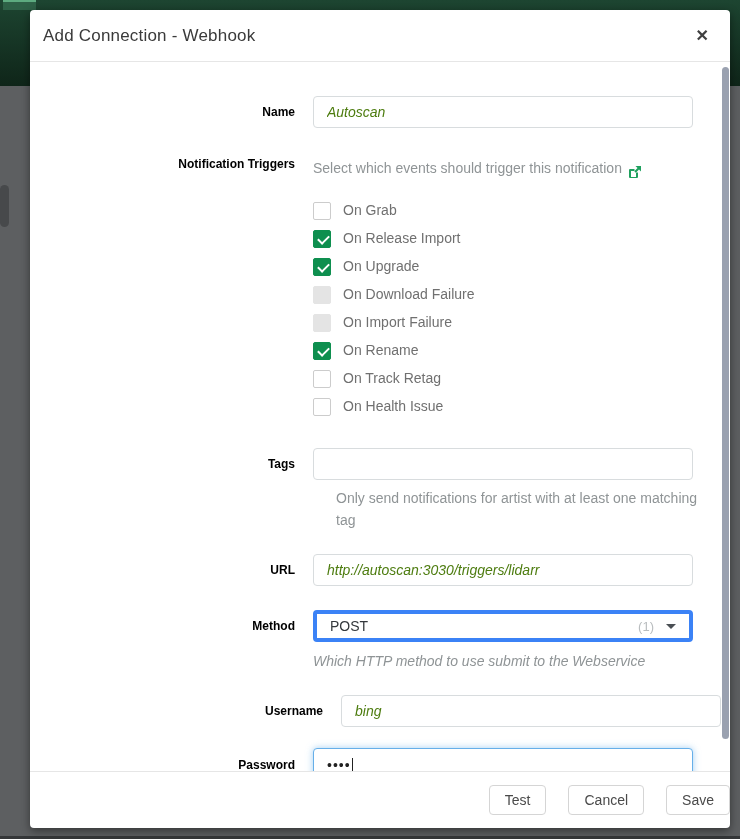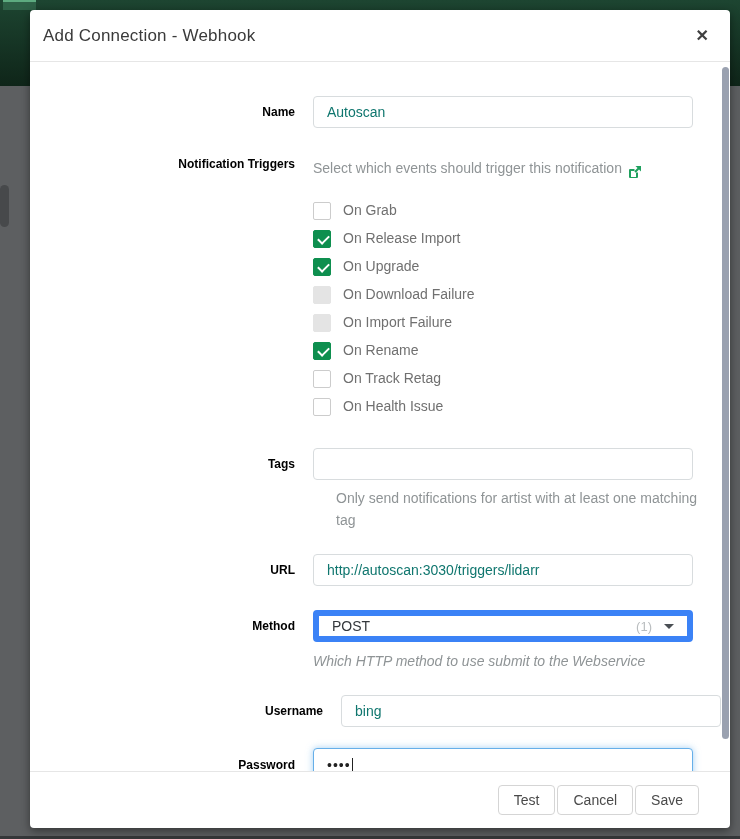--- a/index.html
+++ b/index.html
@@ -62,23 +62,23 @@
   .row.top { align-items: flex-start; }
   .label-col {
     flex: none; width: 265px; text-align: right;
     font-size: 12px; font-weight: bold; color: #000000;
   }
   .control-col { flex: none; width: 380px; margin-left: 18px; }
 
   .text-input {
     width: 380px; height: 32px;
     border: 1px solid #d8dcde; border-radius: 4px;
-    padding: 0 13px; font-size: 14px; color: #0f766e;
+    padding: 0 13px; font-size: 14px; color: #4d7c0f;
     font-family: "Liberation Sans", sans-serif;
-    outline: none; background: #fff;
+    outline: none; background: #fff; font-style: italic;
   }
   .helper {
     font-size: 14px; color: #8f9496; line-height: 22px;
   }
 
   
   .triggers-helper { display: flex; align-items: flex-end; gap: 6px; padding-top: 2px; }
   .triggers-label { padding-top: 2px; }
   .ext-link-icon { flex: none; display: inline-block; width: 14px; height: 14px; }
   .trigger-list { margin-top: 23px; }
@@ -93,21 +93,21 @@
     width: 9px; height: 5px;
     border-left: 2px solid #fff; border-bottom: 2px solid #fff;
     transform: rotate(-45deg);
   }
   .cb.disabled { background: #e4e4e4; border-color: #e4e4e4; }
   .cb-label { margin-left: 12px; font-size: 14px; color: #707070; }
 
   
   .select-input {
     width: 380px; height: 32px;
-    border: 6px solid #3b82f6; border-radius: 4px;
+    border: 4px solid #3b82f6; border-radius: 4px;
     padding: 0 13px; font-size: 14px; color: #34383c;
     background: #fff; display: flex; align-items: center; cursor: pointer;
   }
   .select-value { flex: 1; }
   .select-badge { font-size: 13px; color: #b9bdbf; margin-right: 12px; }
   .caret-down {
     width: 0; height: 0;
     border-left: 5px solid transparent; border-right: 5px solid transparent;
     border-top: 5px solid #4a4f54;
   }
@@ -130,21 +130,21 @@
   .m-method    { margin-top: 24px; }
   .m-meth-help { margin-top: 8px; font-style: italic; }
   .m-user      { margin-top: 23px; padding-left: 28px; }
   .m-pass      { margin-top: 21px; }
 
   
   .modal-footer {
     flex: none; height: 57px;
     border-top: 1px solid #e6e6e6;
     display: flex; align-items: center; justify-content: flex-end;
-    gap: 2px; padding-right: 31px;
+    gap: 22px; 
   }
   .btn {
     height: 30px; padding: 0 15px;
     background: #fff; border: 1px solid #d5d5d5; border-radius: 4px;
     font-size: 14px; color: #4a4a4a; cursor: pointer;
     font-family: "Liberation Sans", sans-serif;
   }
 </style>
 </head>
 <body>

